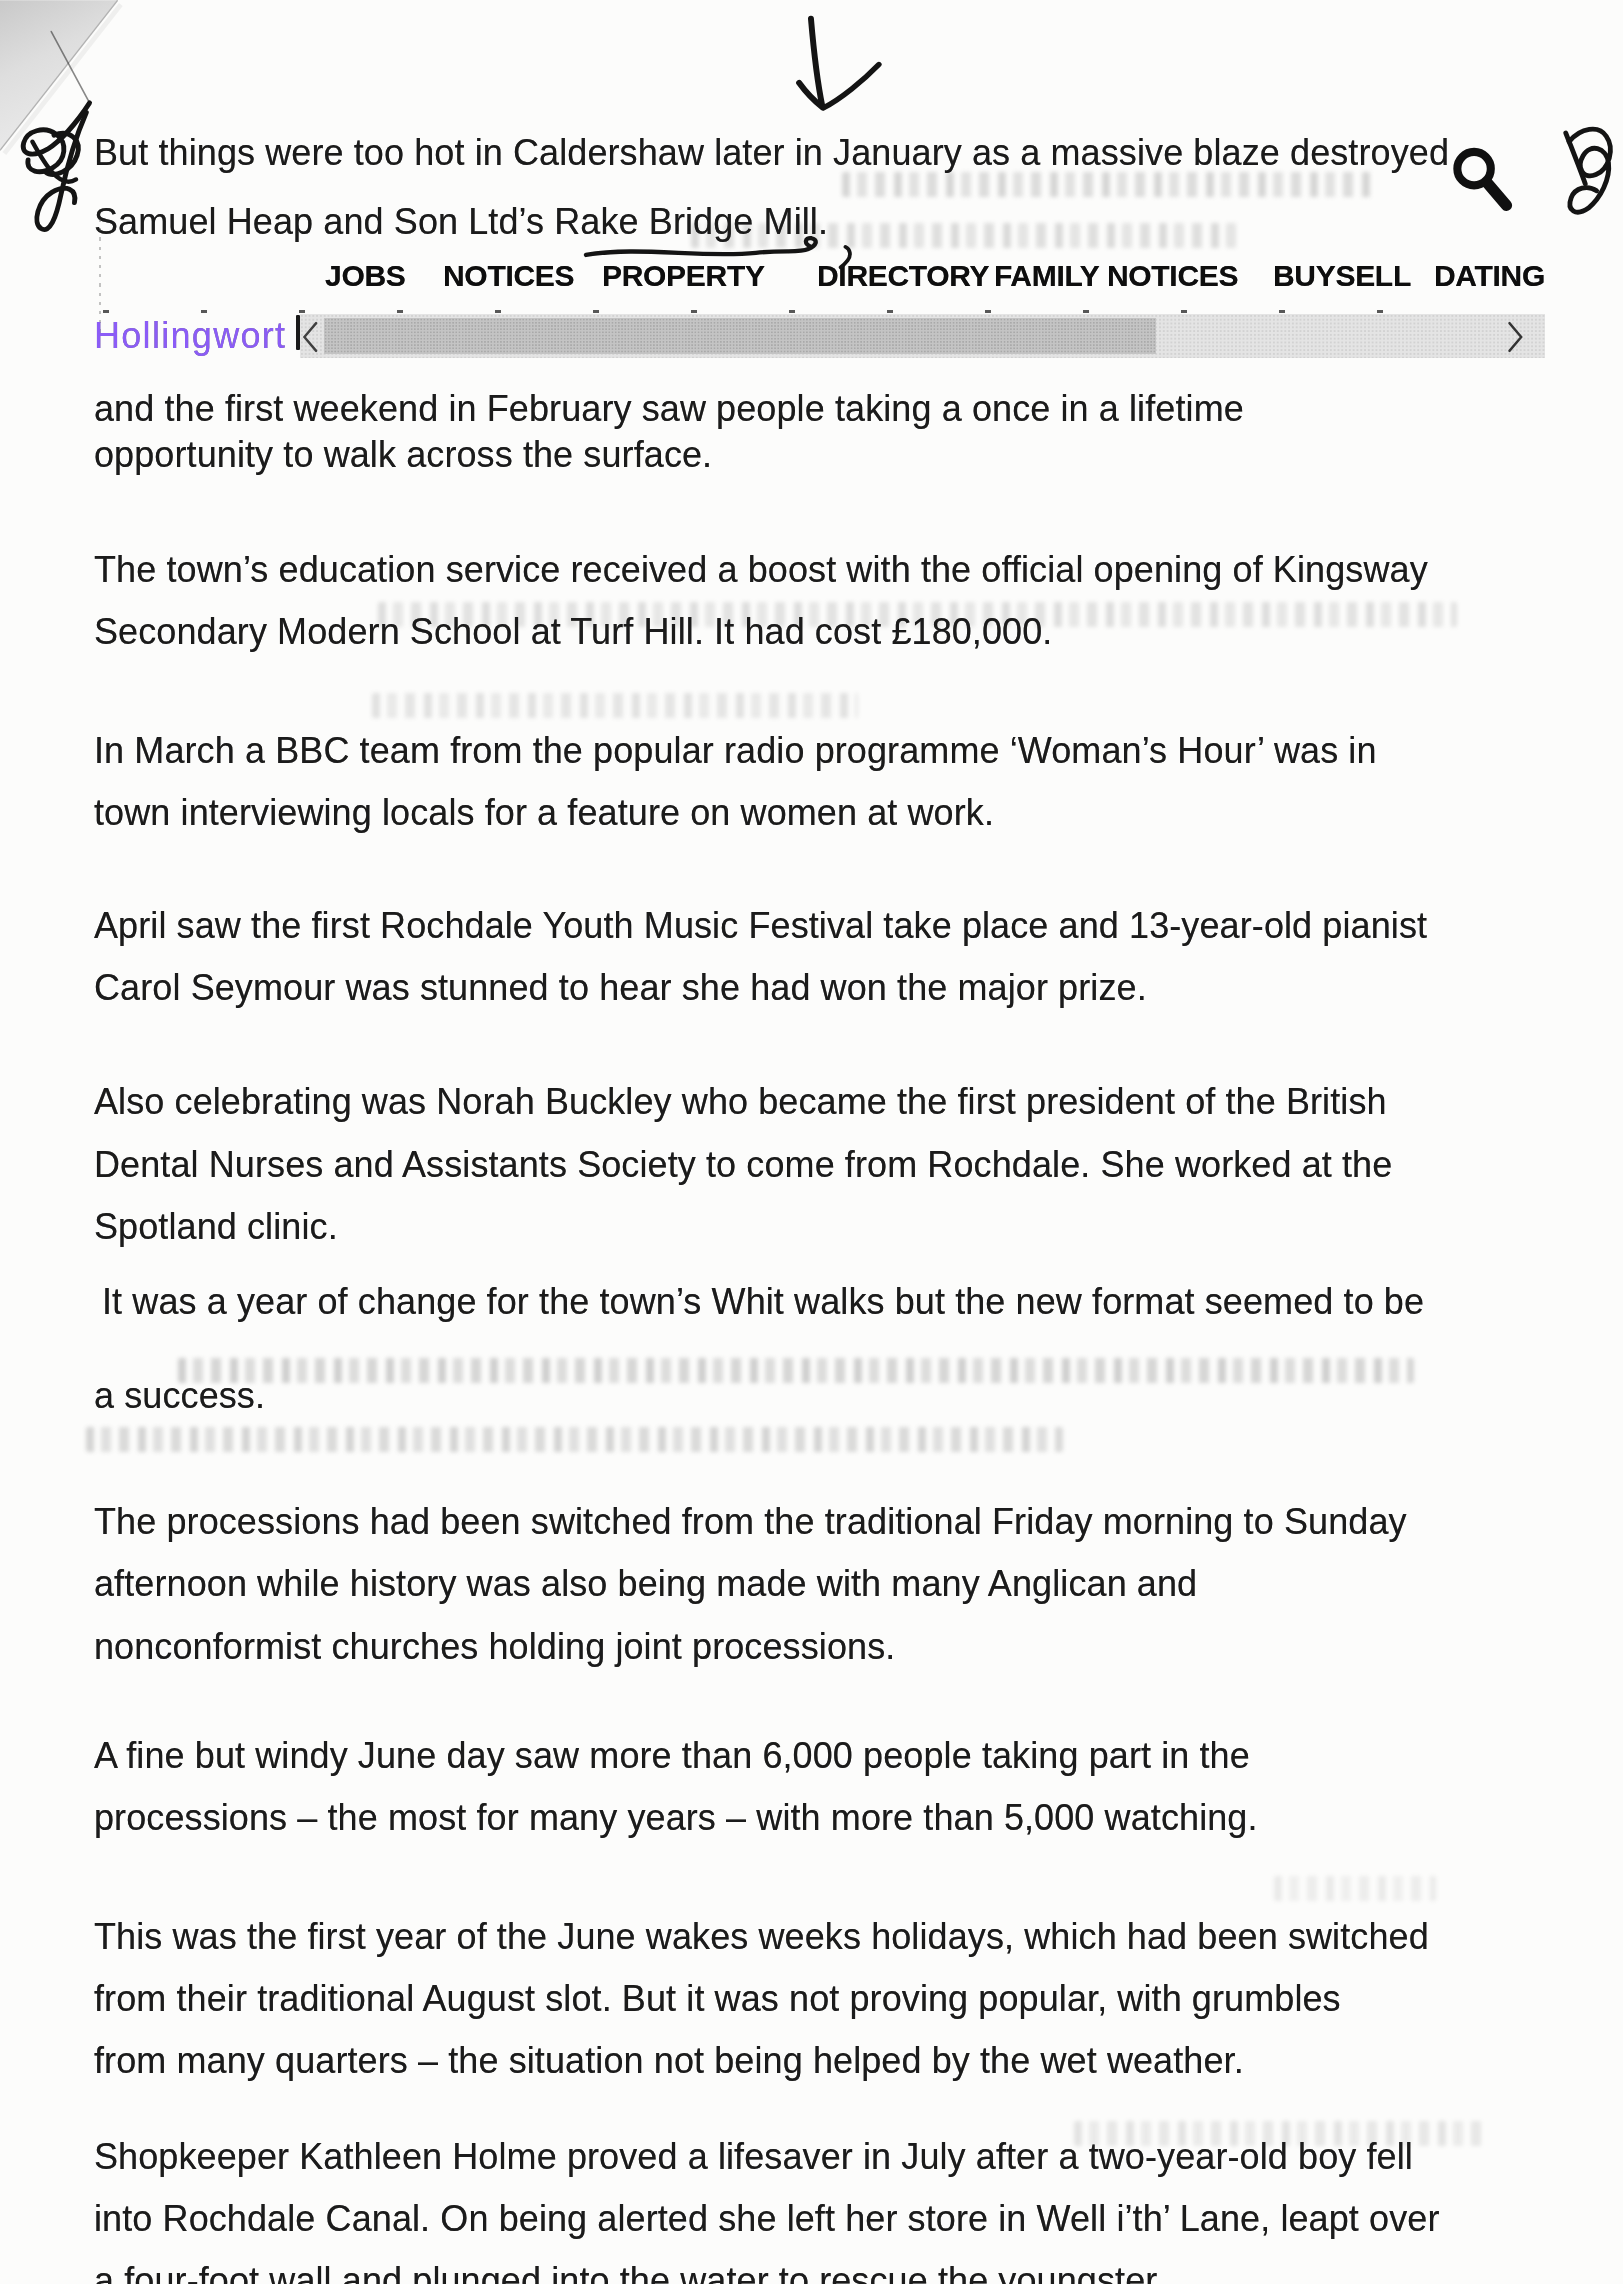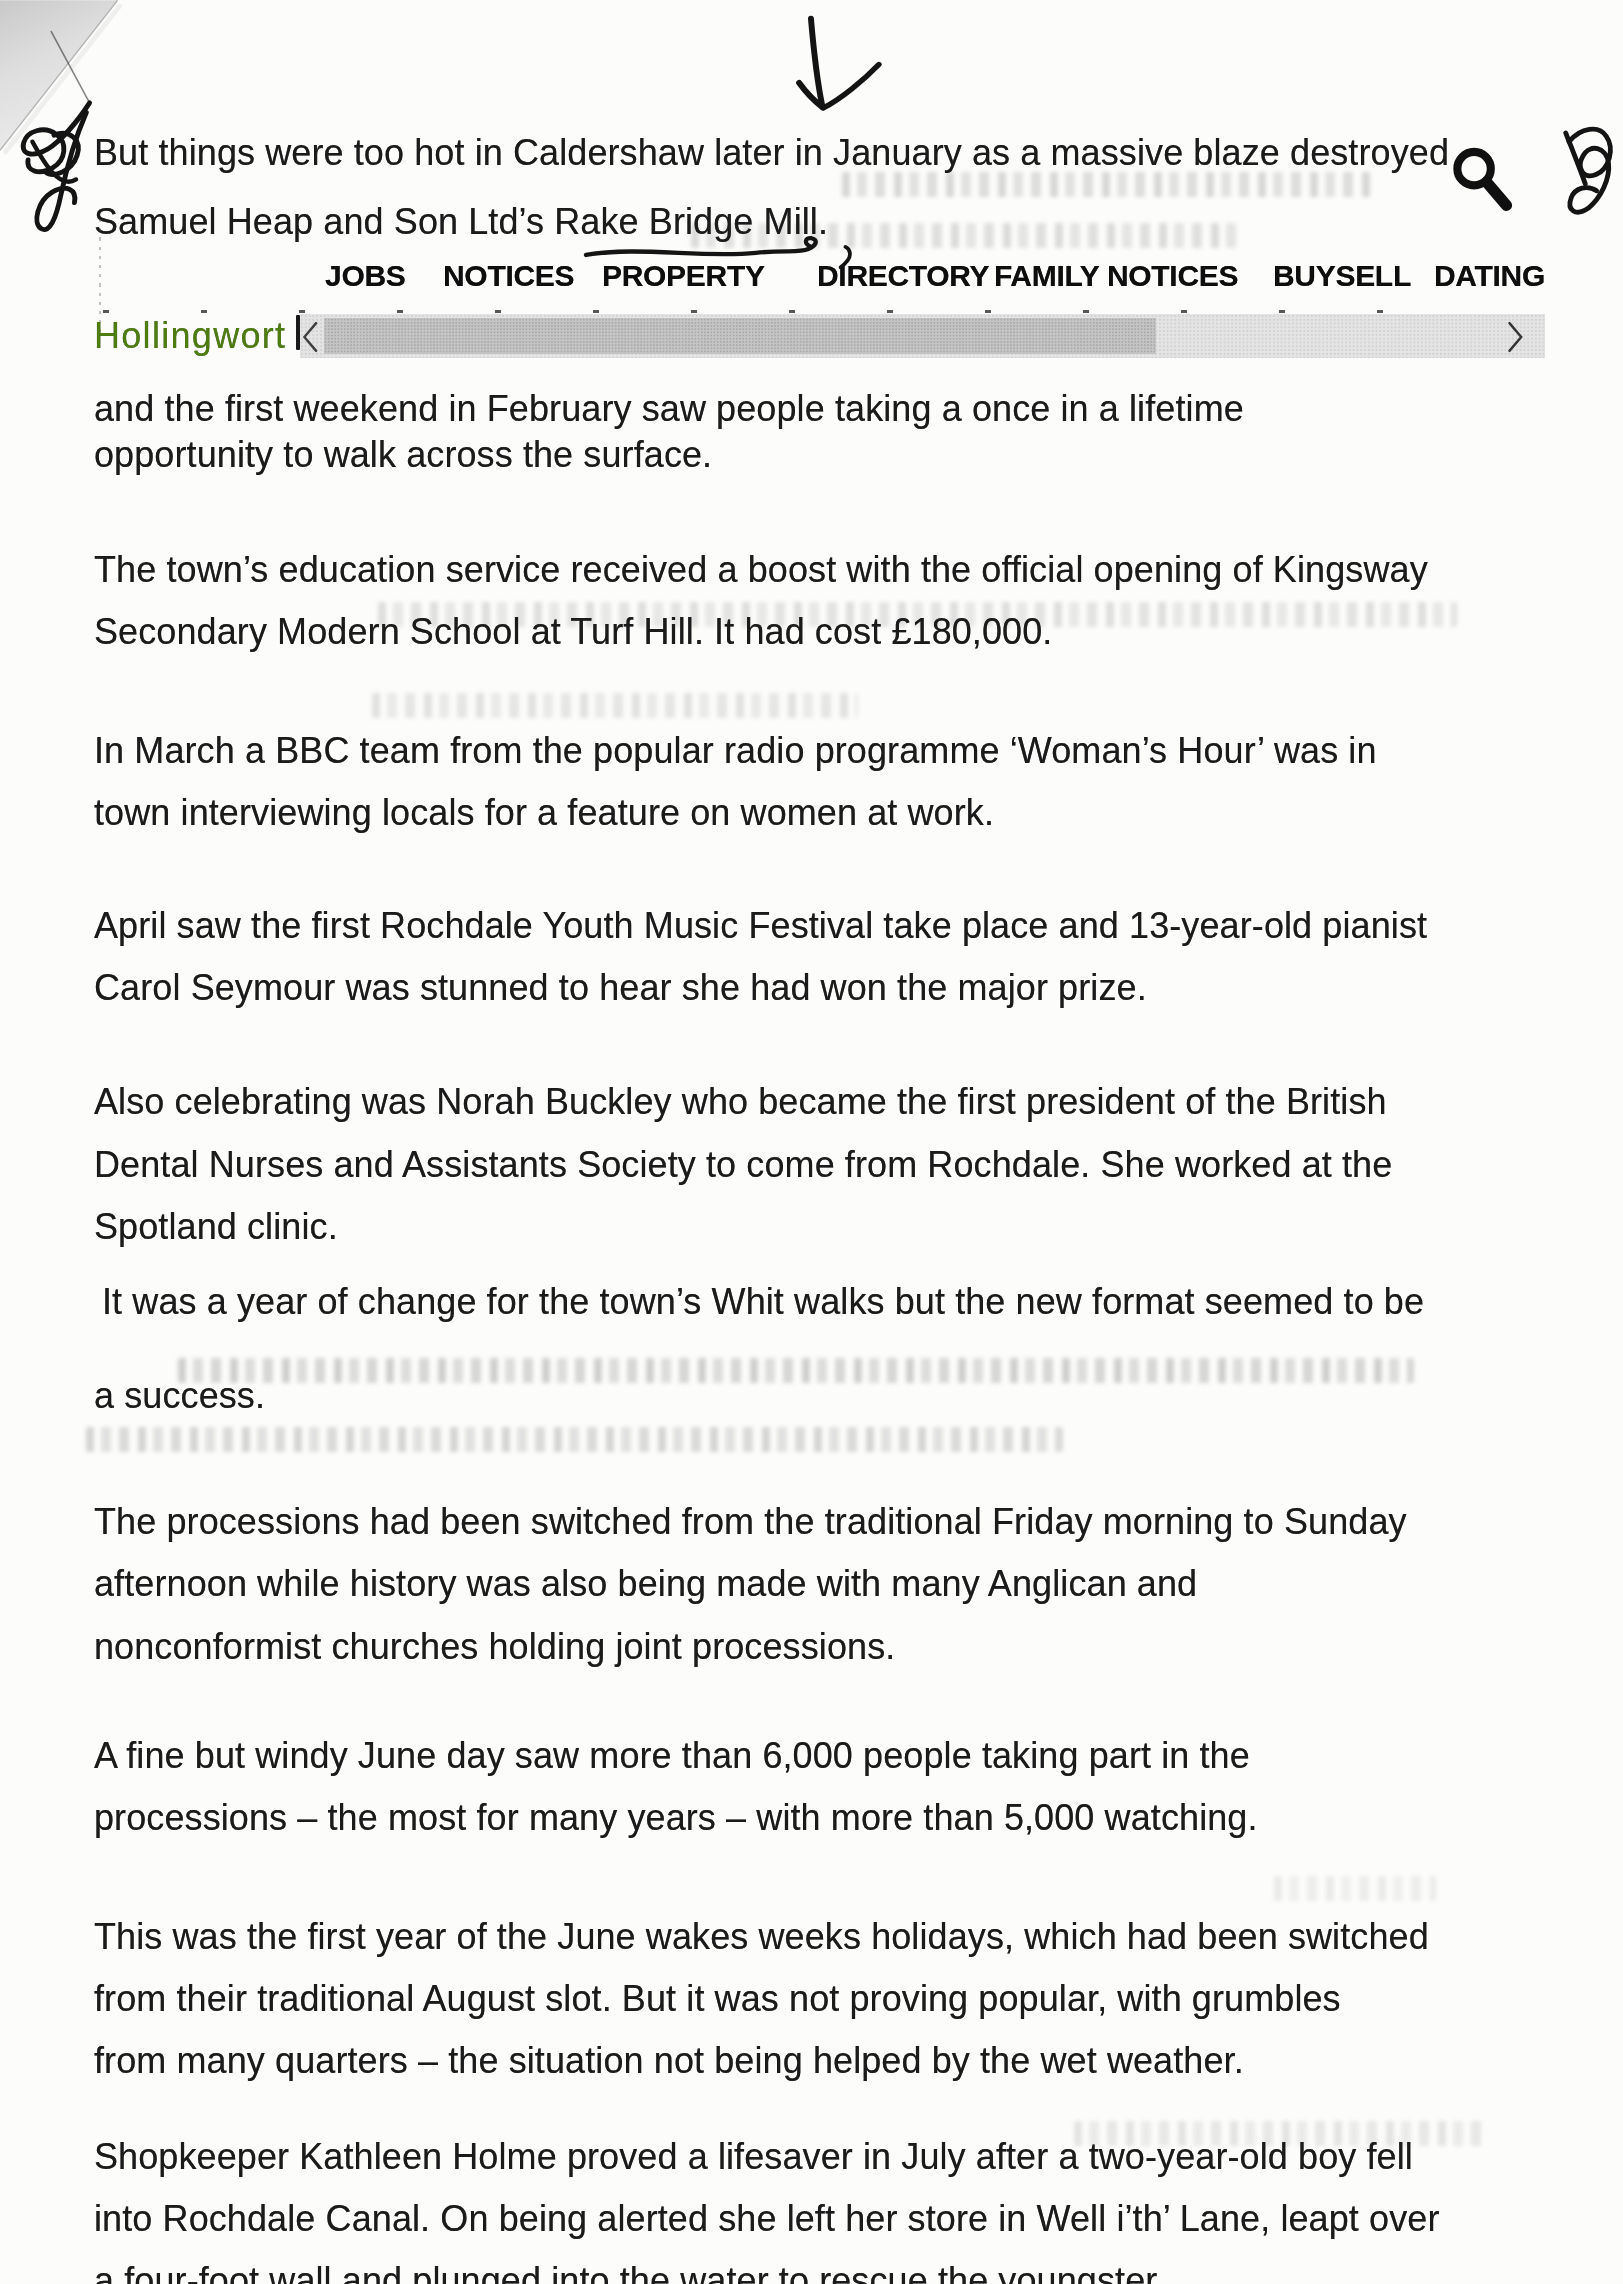--- a/index.html
+++ b/index.html
@@ -22,21 +22,21 @@
   .nav-item{
     position:absolute;top:0;
     font-weight:bold;font-size:30px;line-height:30px;
     letter-spacing:-0.3px;color:#0e0e0e;
     text-shadow:0 0 0.5px rgba(10,10,10,.7);
     cursor:pointer;
   }
   
   .partial-word{
     position:absolute;left:94px;top:316px;
-    font-size:36px;line-height:39px;color:#4d7c0f;
+    font-size:36px;line-height:39px;color:#8b5cf6;
     letter-spacing:1.3px;text-shadow:0 0 0.5px rgba(25,25,25,.6);
   }
   .h-stem{position:absolute;left:296px;top:315px;width:3.8px;height:35px;background:#1a1a1a;border-radius:1.1px;}
   .dotted-row{
     position:absolute;left:103px;top:310px;width:1306px;height:3.2px;
     background:repeating-linear-gradient(90deg,#2e2e2e 0 6px,transparent 6px 98px);
     opacity:.8;
   }
   .dotted-col{
     position:absolute;left:99px;top:219px;width:1.6px;height:114px;

